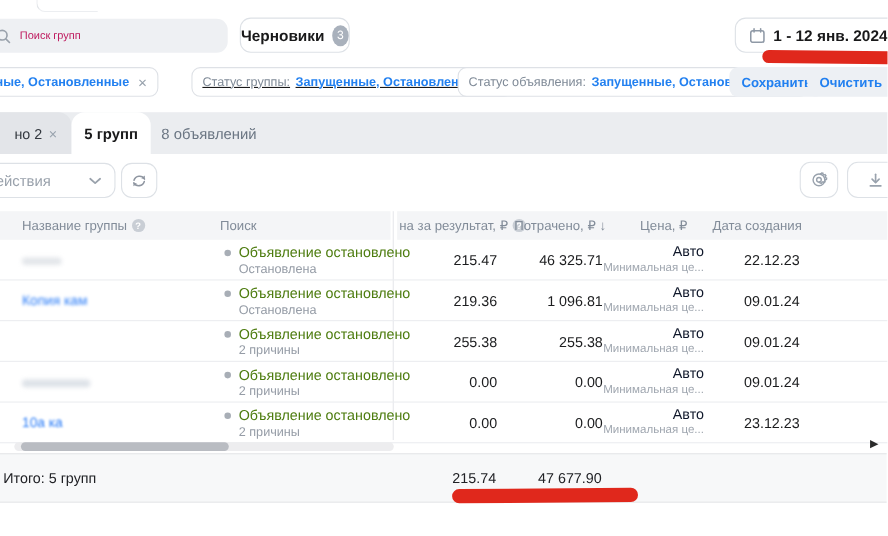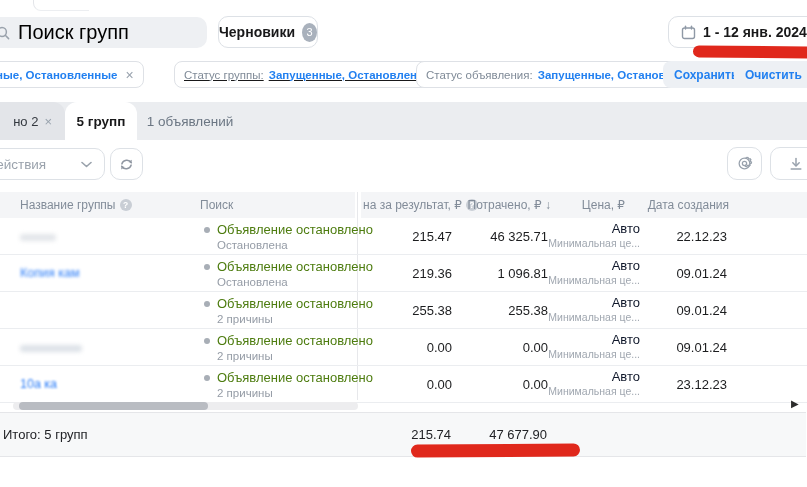--- a/index.html
+++ b/index.html
@@ -4,21 +4,21 @@
 <style>
   * { box-sizing: border-box; margin: 0; padding: 0; }
   body { background: #fff; font-family: "Liberation Sans", "DejaVu Sans", sans-serif; }
   .screen { position: relative; width: 807px; height: 487px; overflow: hidden; background: #fff; color:#19191a; }
 
   
   .frag-corner { position:absolute; left:33px; top:-8px; width:56px; height:19px;
     border-left:1px solid #e3e5e9; border-bottom:1px solid #eceef1; border-bottom-left-radius:8px; }
   .search-input { position:absolute; left:-30px; top:17px; width:237px; height:31px;
     background:#eef0f3; border-radius:10px; display:flex; align-items:center; gap:8px; padding-left:26px; }
-  .search-input .ph { color:#000000; font-size:20px; }
+  .search-input .ph { color:#be185d; font-size:10px; }
   .btn-outline { position:absolute; background:#fff; border:1px solid #dde1e6; border-radius:10px;
     display:flex; align-items:center; justify-content:center; }
   .drafts-btn { left:218px; top:16px; width:100px; height:32px; gap:7px; }
   .drafts-btn .lbl { font-weight:bold; font-size:14px; color:#19191a; }
   .badge { width:19px; height:19px; border-radius:50%; background:#a9b1bc; color:#fff;
     font-size:11px; display:flex; align-items:center; justify-content:center; }
   .date-btn { left:668px; top:16px; width:152px; height:32px; gap:7px; justify-content:flex-start; padding-left:12px; }
   .date-btn .lbl { font-weight:bold; font-size:14px; color:#19191a; white-space:nowrap; }
 
   
@@ -143,21 +143,21 @@
   </div>
   <div class="pill-btn save-btn">Сохранить</div>
   <div class="pill-btn clear-btn">Очистить</div>
 
   <div class="tab-strip"></div>
   <div class="tab-chip">
     <span>но 2</span>
     <span class="c-close">×</span>
   </div>
   <div class="tab-active">5 групп</div>
-  <div class="tab-inactive">1 объявлений</div>
+  <div class="tab-inactive">8 объявлений</div>
 
   <div class="btn-outline actions-select">
     <span class="lbl">Действия</span>
     <span>
       <svg class="icon-svg" width="11" height="7" viewBox="0 0 11 7">
           <polyline points="1,1.5 5.5,5.5 10,1.5" fill="none" stroke="#9aa2ac" stroke-width="1.6" stroke-linecap="round" stroke-linejoin="round"></polyline>
         </svg>
     </span>
   </div>
   <div class="btn-outline refresh-btn">

